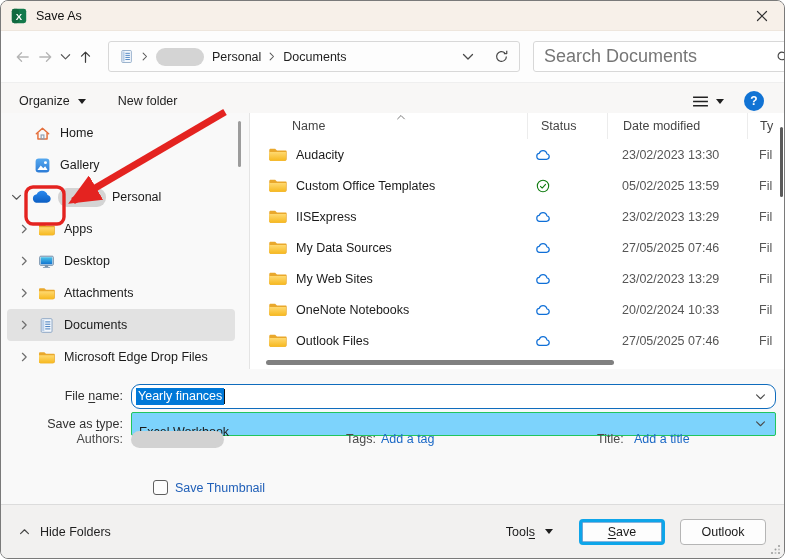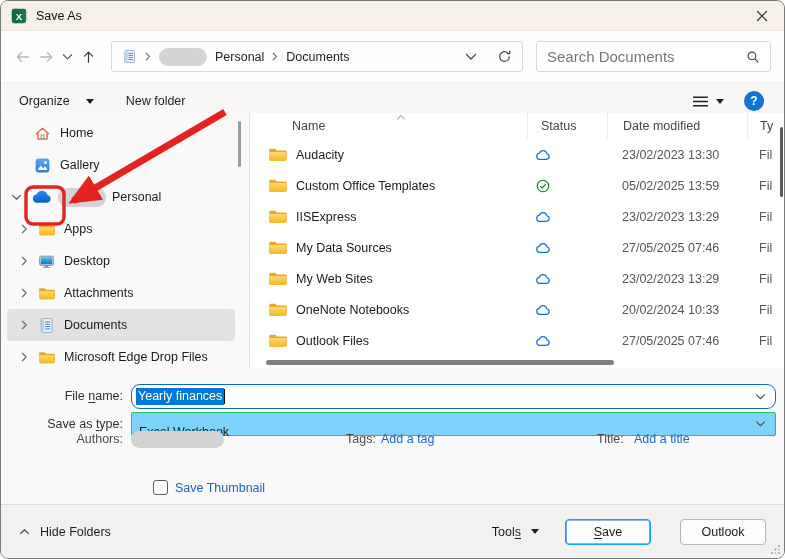--- a/index.html
+++ b/index.html
@@ -30,28 +30,28 @@
   .bc-doc{width:15px;height:15px;flex:0 0 15px}
   .bc-chev{width:6px;height:9px;color:#5a5a5a;flex:0 0 6px}
   .redact-pill{background:#d4d4d4;border-radius:9px;display:inline-block}
   .bc-pill{width:48px;height:18px}
   .bseg{color:#1f1f1f;white-space:nowrap}
   .bc-right{margin-left:auto;display:flex;align-items:center;gap:20px}
   .bc-right .cd{width:12px;height:8px;color:#4a4a4a}
   .bc-right .rf{width:15px;height:15px;color:#4a4a4a}
   .searchbox{height:31px;flex:0 0 202px;margin-left:13px;border:1px solid #d8d8d8;border-radius:3px;
              background:#fff;display:flex;align-items:center;padding:0 10px}
-  .searchbox input{border:0;outline:0;flex:1;font-size:15px;font-family:inherit;color:#0369a1;background:transparent;min-width:0}
+  .searchbox input{border:0;outline:0;flex:1;font-size:18px;font-family:inherit;color:#0369a1;background:transparent;min-width:0}
   .searchbox input::placeholder{color:#767676}
   .searchbox svg{width:14px;height:14px;flex:0 0 14px}
 
   
   .toolbar{position:absolute;left:0;top:82px;right:0;height:37px;background:#f8f7f6;display:flex;
            align-items:center;padding:0 18px;border-bottom:1px solid #e2e0de}
-  .tbtn{display:flex;align-items:center;gap:16px;color:#1f1f1f;cursor:pointer}
+  .tbtn{display:flex;align-items:center;gap:8px;color:#1f1f1f;cursor:pointer}
   .tbtn + .tbtn{margin-left:32px}
   .caret{width:8px;height:5px;color:#1f1f1f}
   .tright{margin-left:auto;display:flex;align-items:center;gap:20px}
   .viewbtn{display:flex;align-items:center;gap:7px;cursor:pointer}
   .viewbtn .menu{width:17px;height:13px}
   .helpbtn{width:20px;height:20px;border-radius:50%;background:#1173d4;color:#fff;font-size:12px;
            font-weight:bold;display:flex;align-items:center;justify-content:center;margin-right:2px;cursor:pointer}
 
   
   .bodyarea{position:absolute;left:0;top:112px;right:0;height:256px;display:flex}
@@ -117,21 +117,21 @@
 
   
   .footer{position:absolute;left:0;right:0;bottom:0;height:54px;background:#f2f1f0;border-top:1px solid #dcdcdc;
           display:flex;align-items:center;padding:0 18px}
   .hidef{display:flex;align-items:center;gap:10px;color:#1f1f1f;cursor:pointer}
   .hidef svg{width:11px;height:7px;color:#444}
   .fright{margin-left:auto;display:flex;align-items:center}
   .toolsbtn{display:flex;align-items:center;gap:10px;margin-right:26px;color:#1b1b1b;cursor:pointer}
   .btn{width:86px;height:26px;border-radius:4px;background:#fdfdfd;font-family:inherit;font-size:12.5px;
        color:#1a1a1a;display:flex;align-items:center;justify-content:center;cursor:pointer}
-  .btn.save{border:1px solid #0ea5e9;box-shadow:inset 0 0 0 0.6px #0f6cbd;margin-right:29px}
+  .btn.save{border:3px solid #0ea5e9;box-shadow:inset 0 0 0 0.6px #0f6cbd;margin-right:15px}
   .btn.cancel{border:1px solid #b5b5b5}
   .grip{position:absolute;right:3px;bottom:3px;width:11px;height:11px}
 
   
   .annot{position:absolute;left:0;top:0;width:785px;height:559px;pointer-events:none;z-index:60}
 </style>
 </head>
 <body>
 
 <svg width="0" height="0" style="position:absolute;overflow:hidden" aria-hidden="true">

